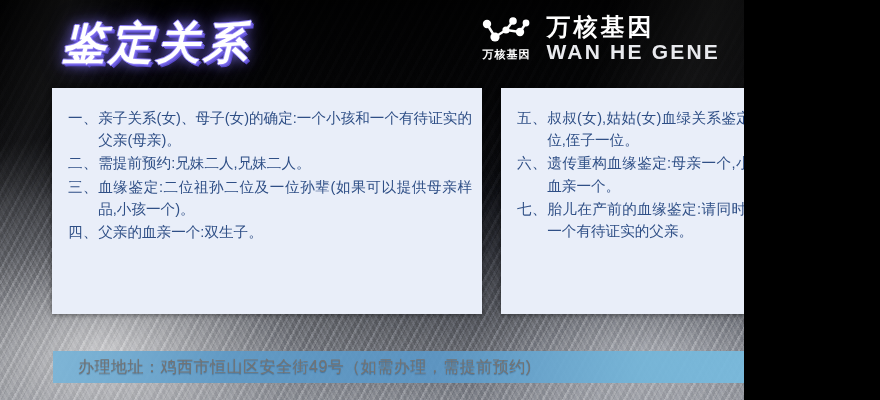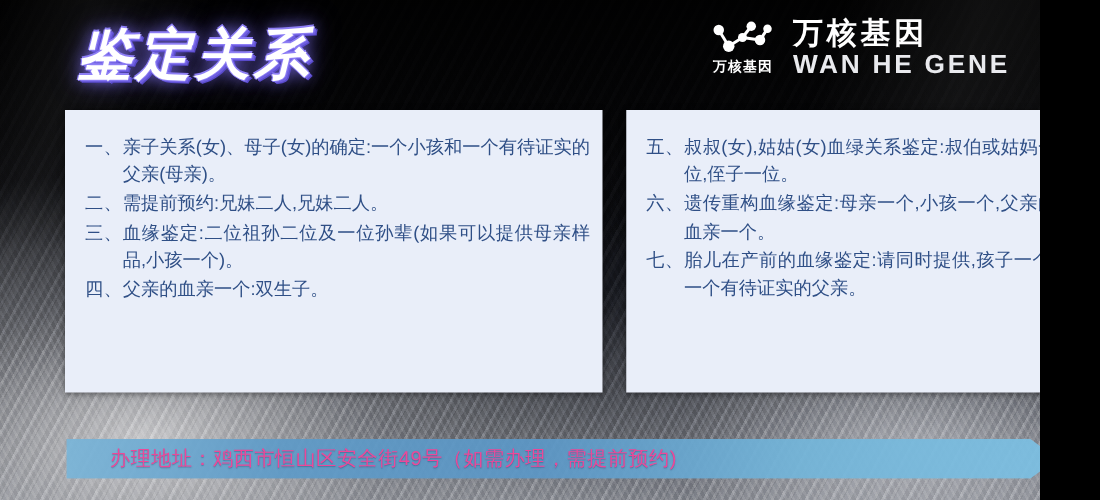--- a/index.html
+++ b/index.html
@@ -2,21 +2,21 @@
 <html><head>
 <meta charset="utf-8">
 <style>
   html, body {
     margin: 0;
     padding: 0;
     background: #000;
   }
   #poster {
     position: relative;
-    width: 832px;
+    width: 744px;
     height: 400px;
     overflow: hidden;
     font-family: "Liberation Sans", "DejaVu Sans", sans-serif;
     background: #0d0d10;
   }
 
   
   .bg-base {
     position: absolute;
     inset: 0;
@@ -157,24 +157,24 @@
   }
   .ribbon-body {
     position: absolute;
     inset: 0;
     background: linear-gradient(90deg, #7ab5d8 0%, #5e9ac7 22%, #5c97c6 48%, #73b5d9 74%, #7cc0e3 100%);
     clip-path: polygon(0 0, calc(100% - 22px) 0, 100% 50%, calc(100% - 22px) 100%, 0 100%);
     opacity: 0.93;
   }
   .ribbon-text {
     position: relative;
-    color: #ec4899;
+    color: #737373;
     font-size: 16px;
     letter-spacing: 0.5px;
-    padding-left: 35px;
+    padding-left: 25px;
     white-space: nowrap;
     text-shadow: 0 1px 1px rgba(20,50,80,0.35);
   }
 </style>
 </head>
 <body>
 
 <div id="poster">
 
   <div class="bg-base"></div>

